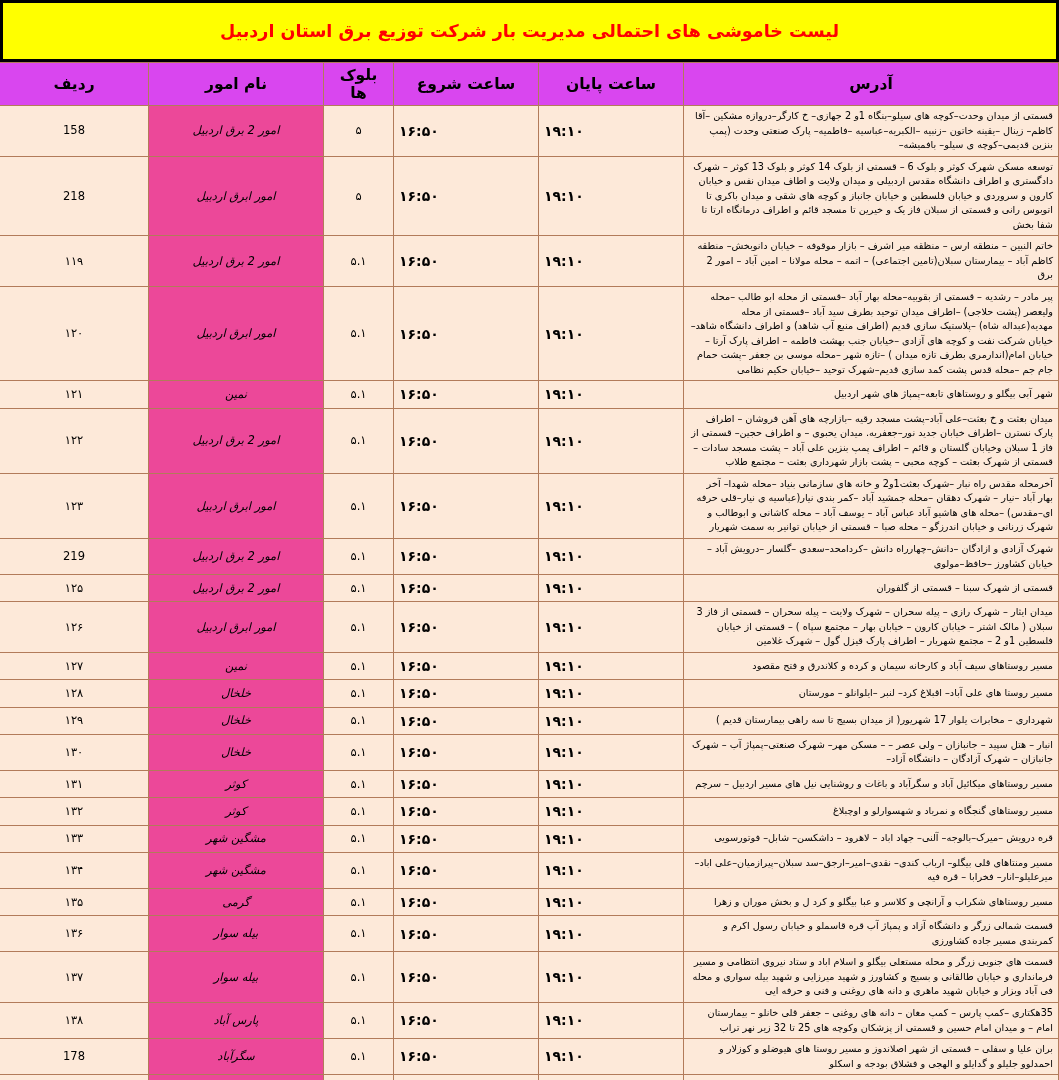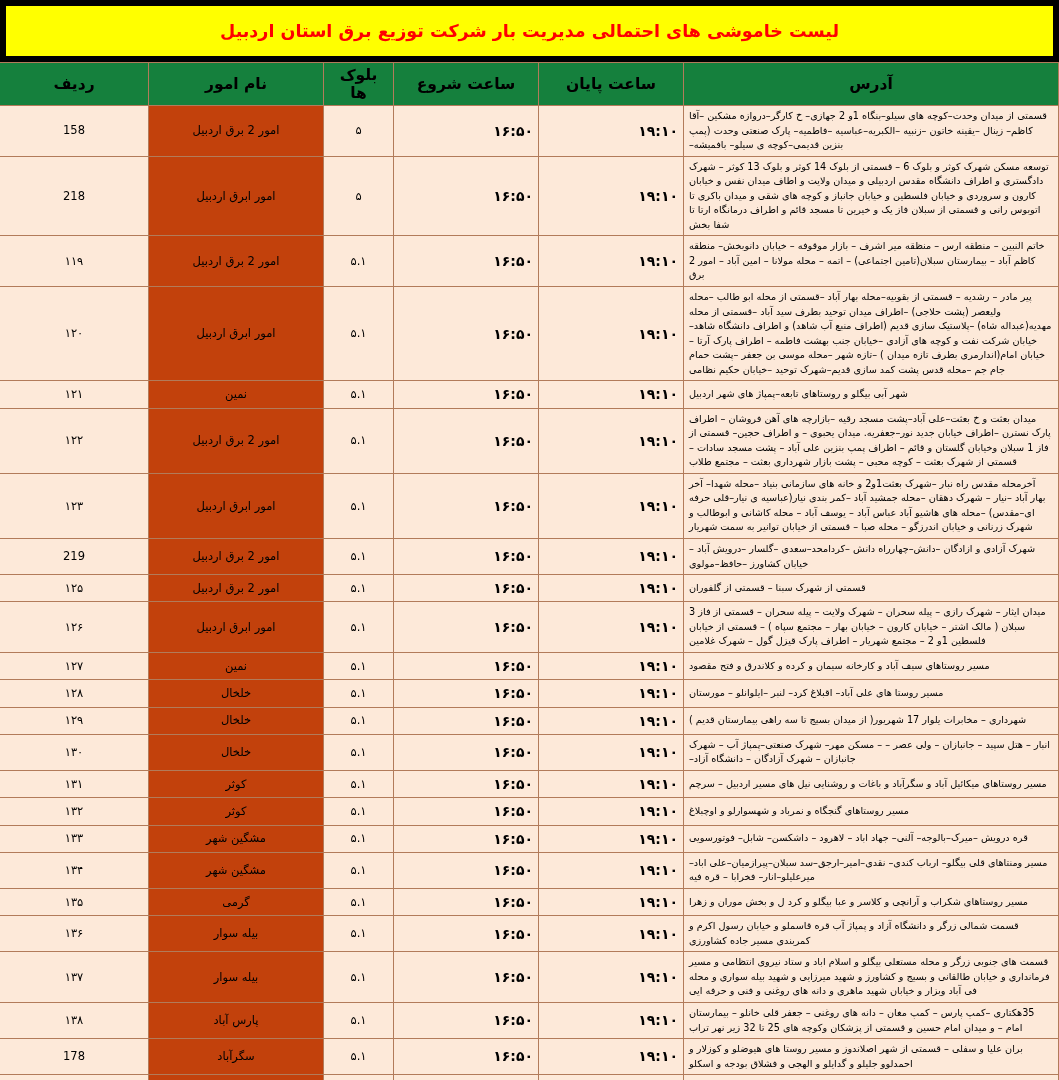--- a/index.html
+++ b/index.html
@@ -13,21 +13,21 @@
     direction: rtl;
   }
   .page {
     width: 1059px;
     box-sizing: border-box;
     padding: 0;
   }
   
   .title-banner {
     background: #ffff00;
-    border: 6px solid #000000;
+    border: 3px solid #000000;
     height: 62px;
     display: flex;
     align-items: center;
     justify-content: center;
     box-sizing: border-box;
   }
   .title-text {
     color: #ff0000;
     font-size: 17.5px;
     font-weight: bold;
@@ -48,55 +48,56 @@
   table.outage col.c-office { width: 175px; }
   table.outage col.c-row    { width: 149px; }
 
   table.outage th, table.outage td {
     border: 1px solid #b27b5a;
     vertical-align: middle;
     padding: 3px 5px;
     box-sizing: border-box;
   }
   thead th {
-    background: #15803d;
+    background: #d946ef;
     font-size: 15.5px;
     font-weight: bold;
     color: #000000;
     text-align: center;
     height: 34px;
   }
   td {
     font-size: 10.5px;
     line-height: 1.45;
     color: #000000;
   }
   td.addr {
     background: #fde9d9;
-    text-align: left;
+    text-align: right;
     font-size: 9.7px;
     line-height: 1.5;
     padding: 4px 6px;
   }
   td.time {
     background: #fde9d9;
-    text-align: right;
+    text-align: left;
     font-size: 14px;
     font-weight: bold;
     direction: ltr;
   }
   td.block {
     background: #fde9d9;
     text-align: center;
     font-size: 11.5px;
   }
   td.office {
-    background: #c2410c;
+    background: #ec4899;
     text-align: center;
     font-size: 11.5px;
+    font-style: italic;
   }
   td.rownum {
     background: #fde9d9;
     text-align: center;
     font-size: 11.5px;
   }
 </style>
 </head>
 <body>
 

